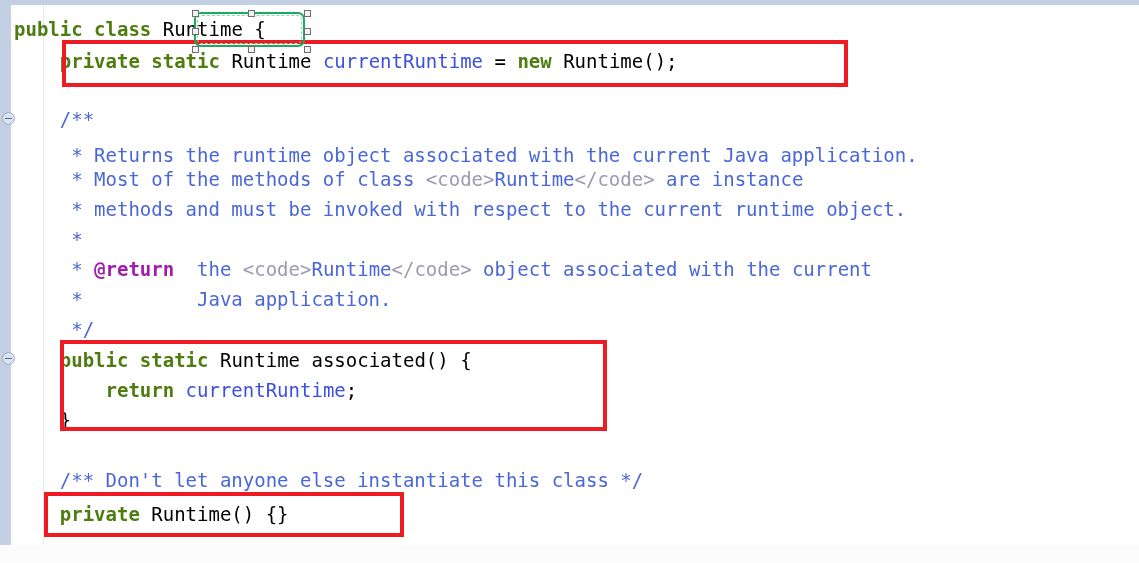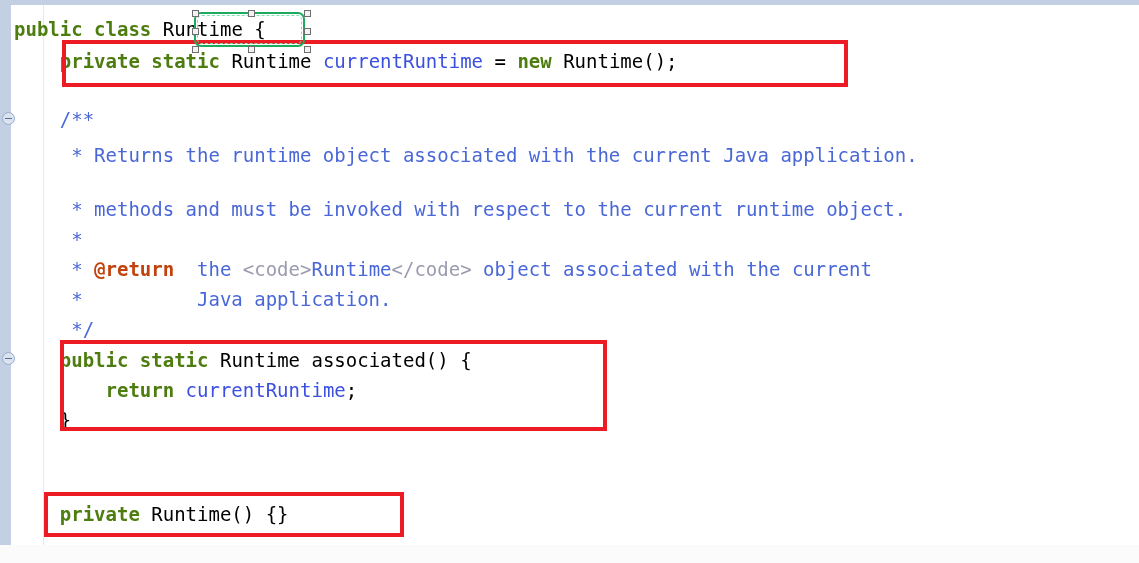--- a/index.html
+++ b/index.html
@@ -78,21 +78,21 @@
     font-family: "DejaVu Sans Mono", "Liberation Mono", monospace;
     font-size: 19px;
     line-height: 30px;
     letter-spacing: 0px;
     color: #1a1a1a;
   }
   .kw      { color: #4d7c0f; font-weight: bold; }
   .plain   { color: #000000; }
   .field   { color: #3c50e0; }
   .cmt     { color: #4a67d8; }
-  .cmt-tag { color: #c2410c; font-weight: bold; }
+  .cmt-tag { color: #a21caf; font-weight: bold; }
   .cmt-html{ color: #9b9bb0; }
 
   
   .redbox {
     position: absolute;
     border: 4px solid #ed1c24;
     box-sizing: border-box;
     background: transparent;
     pointer-events: none;
   }
@@ -135,29 +135,31 @@
       <div class="fold-marker" style="left: 2px; top: 112px;"></div>
       <div class="fold-marker" style="left: 2px; top: 352px;"></div>
     </div>
 
   <div id="code">
       <div class="line" style="top: 14px;"><span class="kw">public</span><span class="plain"> </span><span class="kw">class</span><span class="plain"> </span><span class="plain">Runtime</span><span class="plain"> {</span></div>
       <div class="line" style="top: 46px;"><span class="plain">    </span><span class="kw">private</span><span class="plain"> </span><span class="kw">static</span><span class="plain"> Runtime </span><span class="field">currentRuntime</span><span class="plain"> = </span><span class="kw">new</span><span class="plain"> Runtime();</span></div>
       <div class="line" style="top: 78px;"></div>
       <div class="line" style="top: 104px;"><span class="cmt">    /**</span></div>
       <div class="line" style="top: 140px;"><span class="cmt">     * Returns the runtime object associated with the current Java application.</span></div>
+      <div class="line" style="top: 164px;"><span class="cmt">     * Most of the methods of class </span><span class="cmt-html">&lt;code&gt;</span><span class="cmt">Runtime</span><span class="cmt-html">&lt;/code&gt;</span><span class="cmt"> are instance</span></div>
       <div class="line" style="top: 194px;"><span class="cmt">     * methods and must be invoked with respect to the current runtime object.</span></div>
       <div class="line" style="top: 224px;"><span class="cmt">     *</span></div>
       <div class="line" style="top: 254px;"><span class="cmt">     * </span><span class="cmt-tag">@return</span><span class="cmt">  the </span><span class="cmt-html">&lt;code&gt;</span><span class="cmt">Runtime</span><span class="cmt-html">&lt;/code&gt;</span><span class="cmt"> object associated with the current</span></div>
       <div class="line" style="top: 284px;"><span class="cmt">     *          Java application.</span></div>
       <div class="line" style="top: 314px;"><span class="cmt">     */</span></div>
       <div class="line" style="top: 345px;"><span class="plain">    </span><span class="kw">public</span><span class="plain"> </span><span class="kw">static</span><span class="plain"> Runtime associated() {</span></div>
       <div class="line" style="top: 375px;"><span class="plain">        </span><span class="kw">return</span><span class="plain"> </span><span class="field">currentRuntime</span><span class="plain">;</span></div>
       <div class="line" style="top: 405px;"><span class="plain">    }</span></div>
       <div class="line" style="top: 435px;"></div>
+      <div class="line" style="top: 465px;"><span class="cmt">    /** Don't let anyone else instantiate this class */</span></div>
       <div class="line" style="top: 499px;"><span class="plain">    </span><span class="kw">private</span><span class="plain"> Runtime() {}</span></div>
     </div>
 
   <div id="redboxes">
       <div class="redbox" style="left: 62px; top: 40px; width: 786px; height: 47px; border-color: rgb(237, 28, 36);"></div>
       <div class="redbox" style="left: 60px; top: 340px; width: 547px; height: 91px; border-color: rgb(237, 28, 36);"></div>
       <div class="redbox" style="left: 44px; top: 492px; width: 360px; height: 45px; border-color: rgb(237, 28, 36);"></div>
     </div>
 
   <div id="green-sel" style="left: 194px; top: 12px; width: 111px; height: 35px; border-color: rgb(30, 170, 92);">

